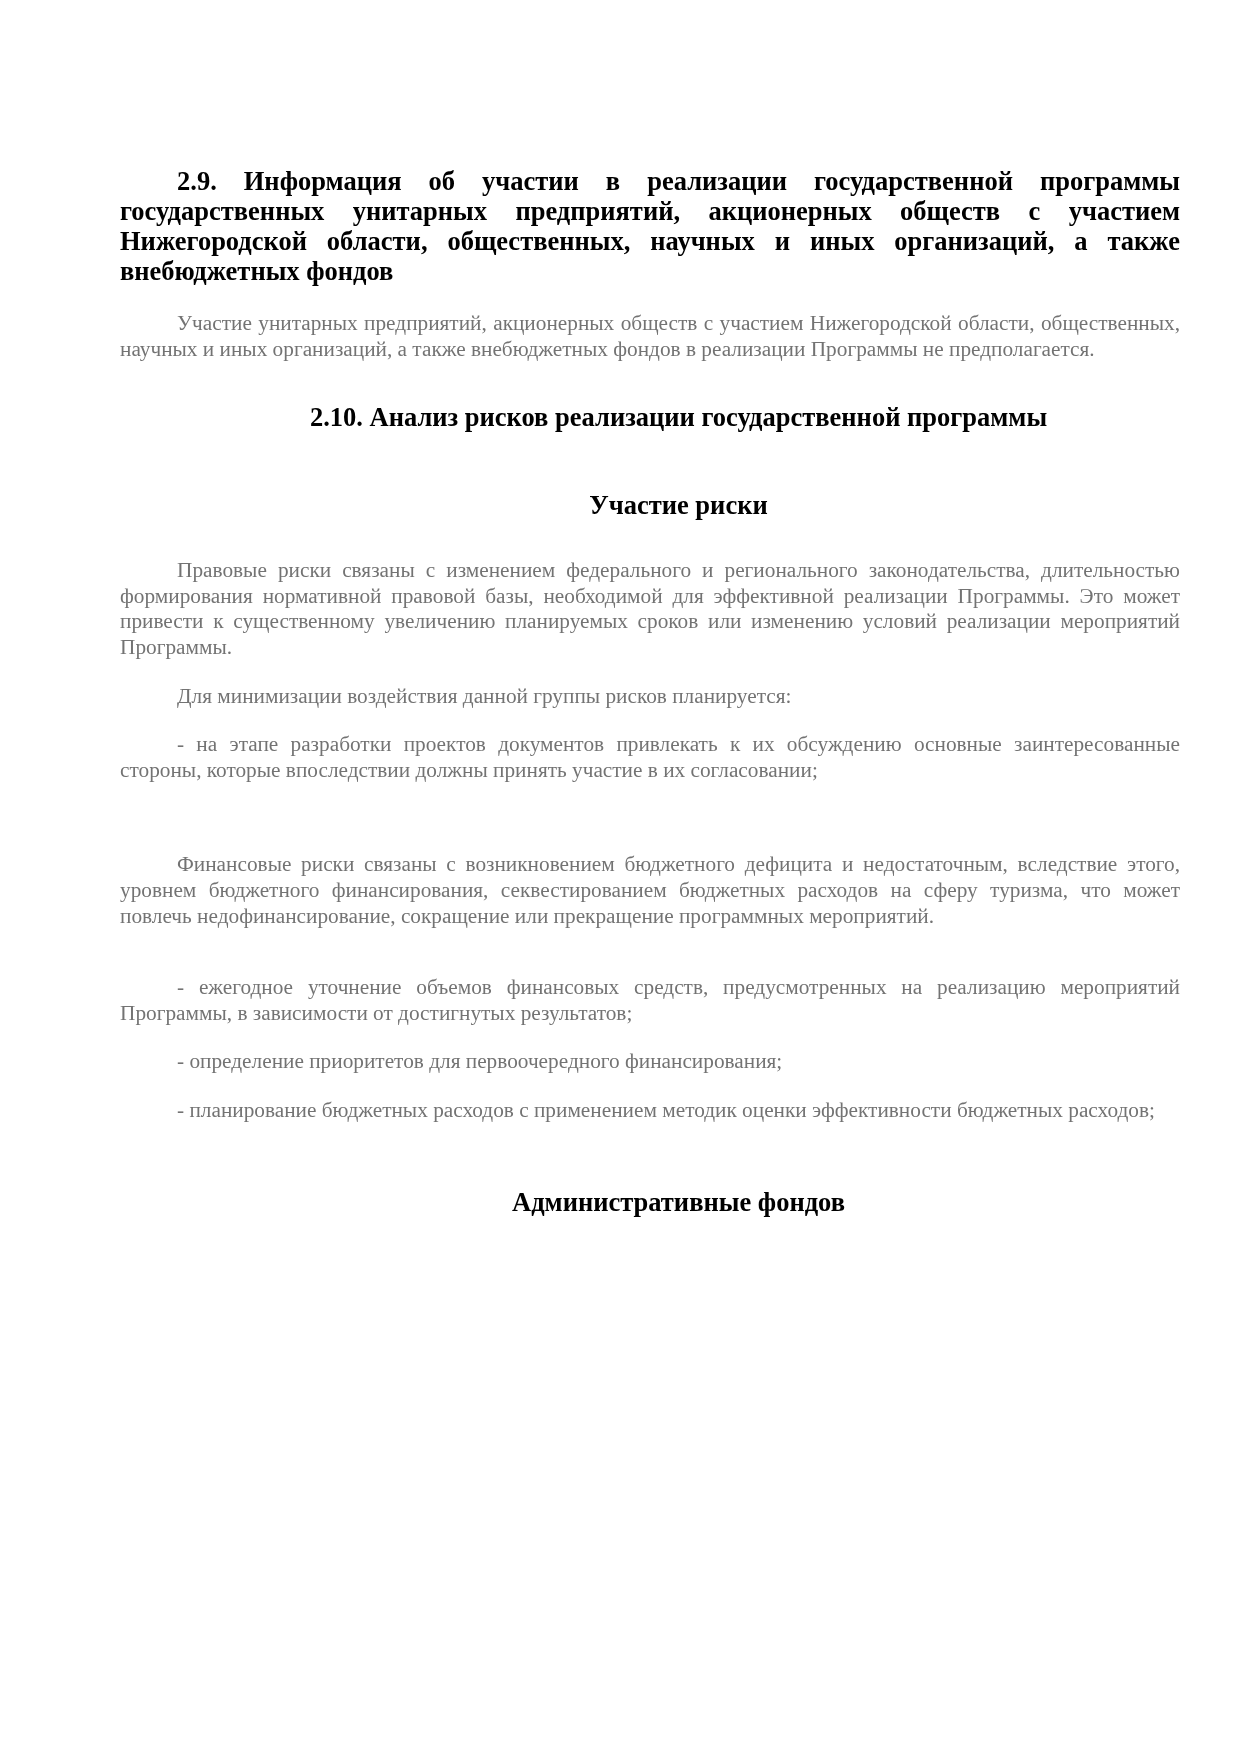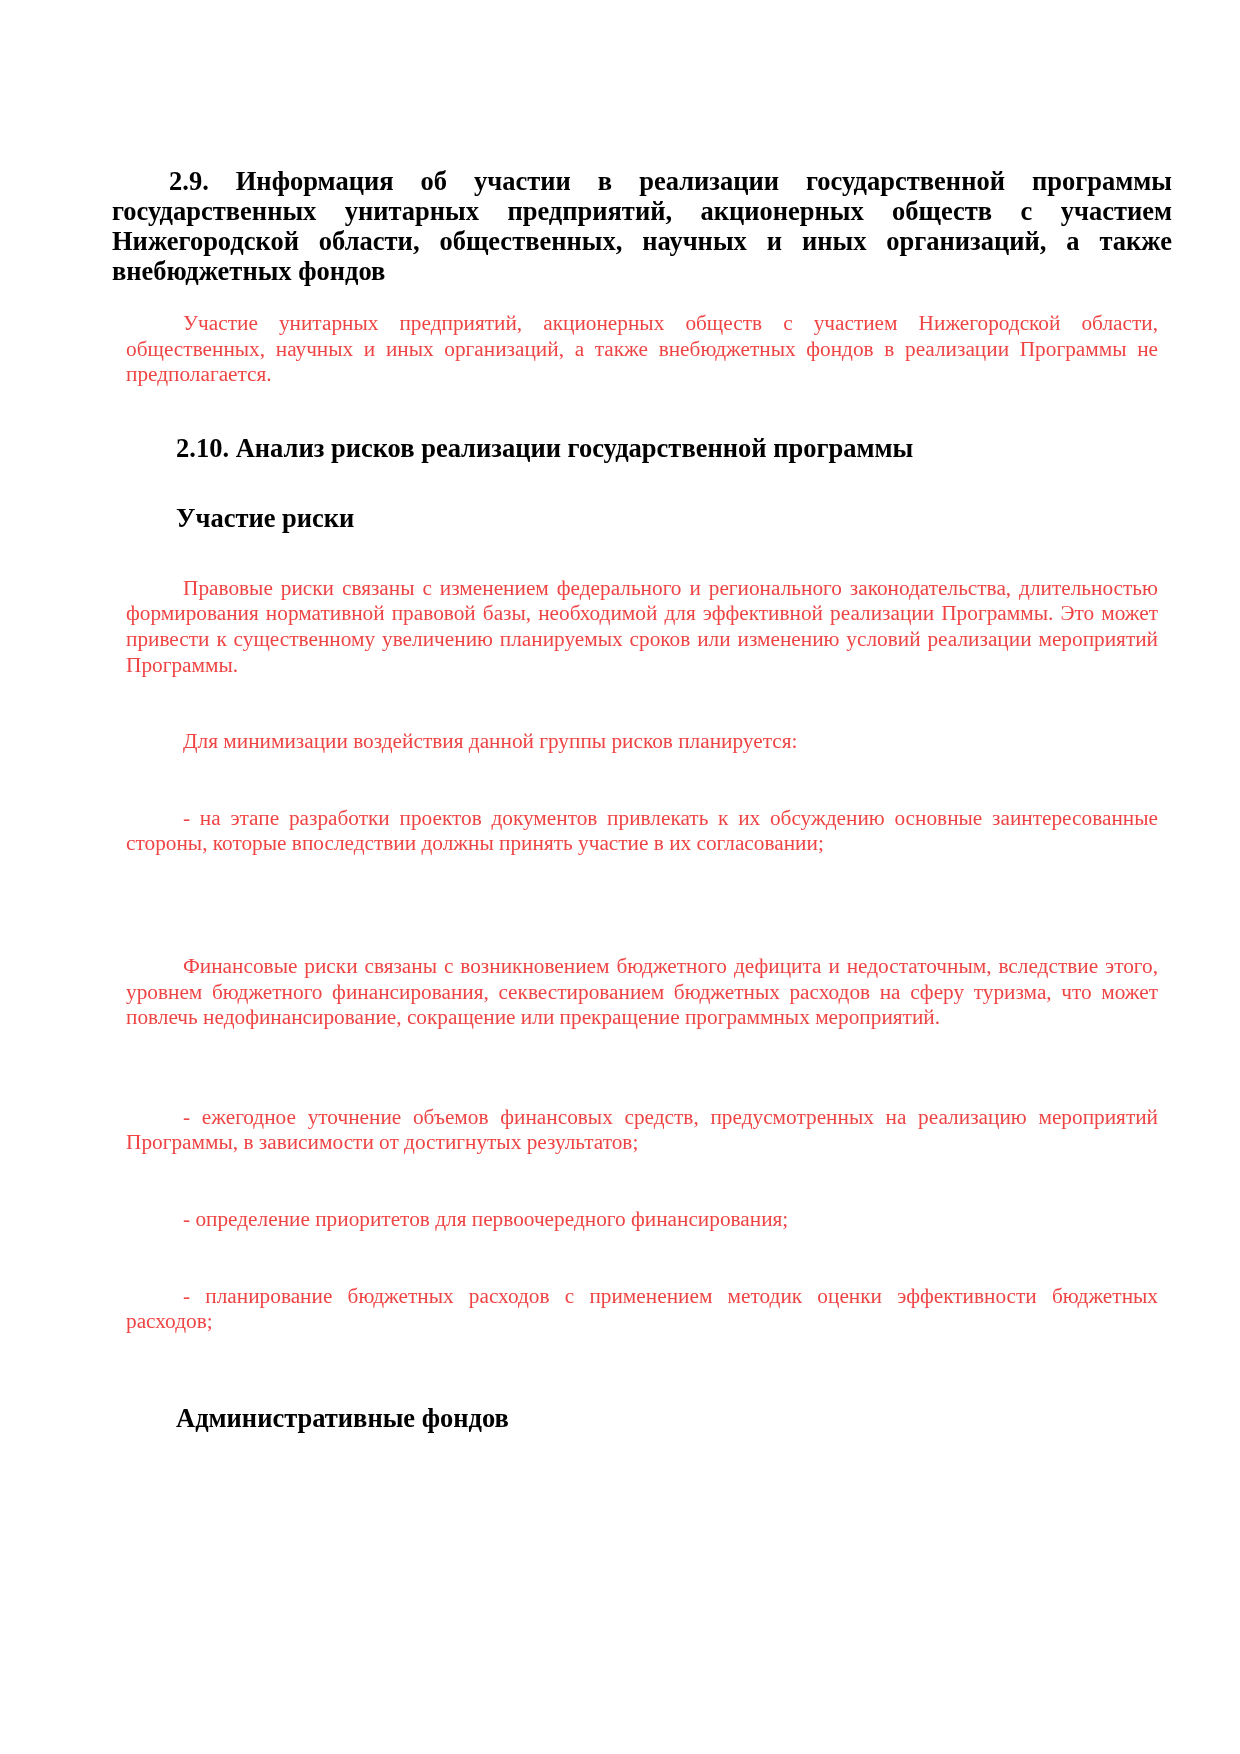--- a/index.html
+++ b/index.html
@@ -10,48 +10,49 @@
     body {
       width: 1240px;
       height: 1754px;
       position: relative;
       overflow: hidden;
       font-family: "Liberation Serif", "DejaVu Serif", serif;
       color: #111111;
     }
     .page {
       position: absolute;
-      left: 112px;
+      left: 120px;
       top: 166px;
       width: 1060px;
     }
     .h-main {
       font-weight: bold;
       font-size: 26.5px;
       line-height: 30px;
       text-align: justify;
       text-indent: 57px;
       margin: 0 0 25px 0;
       color: #000;
     }
     .p {
       font-size: 21.3px;
       line-height: 25.6px;
       text-align: justify;
       text-indent: 57px;
-      margin: 14px;
-      color: #ef4444;
+      margin: 0;
+      color: #737373;
     }
     .h-sec {
       font-weight: bold;
       font-size: 26.5px;
       line-height: 30px;
-      margin: 7px;
+      margin: 16px;
       padding-left: 57px;
       color: #000;
+      text-align: center;
     }
     .sp-22 { height: 22px; }
     .sp-23 { height: 23px; }
     .sp-24 { height: 24px; }
     .sp-26 { height: 26px; }
   </style>
 </head>
 <body>
 
 <div class="page">

